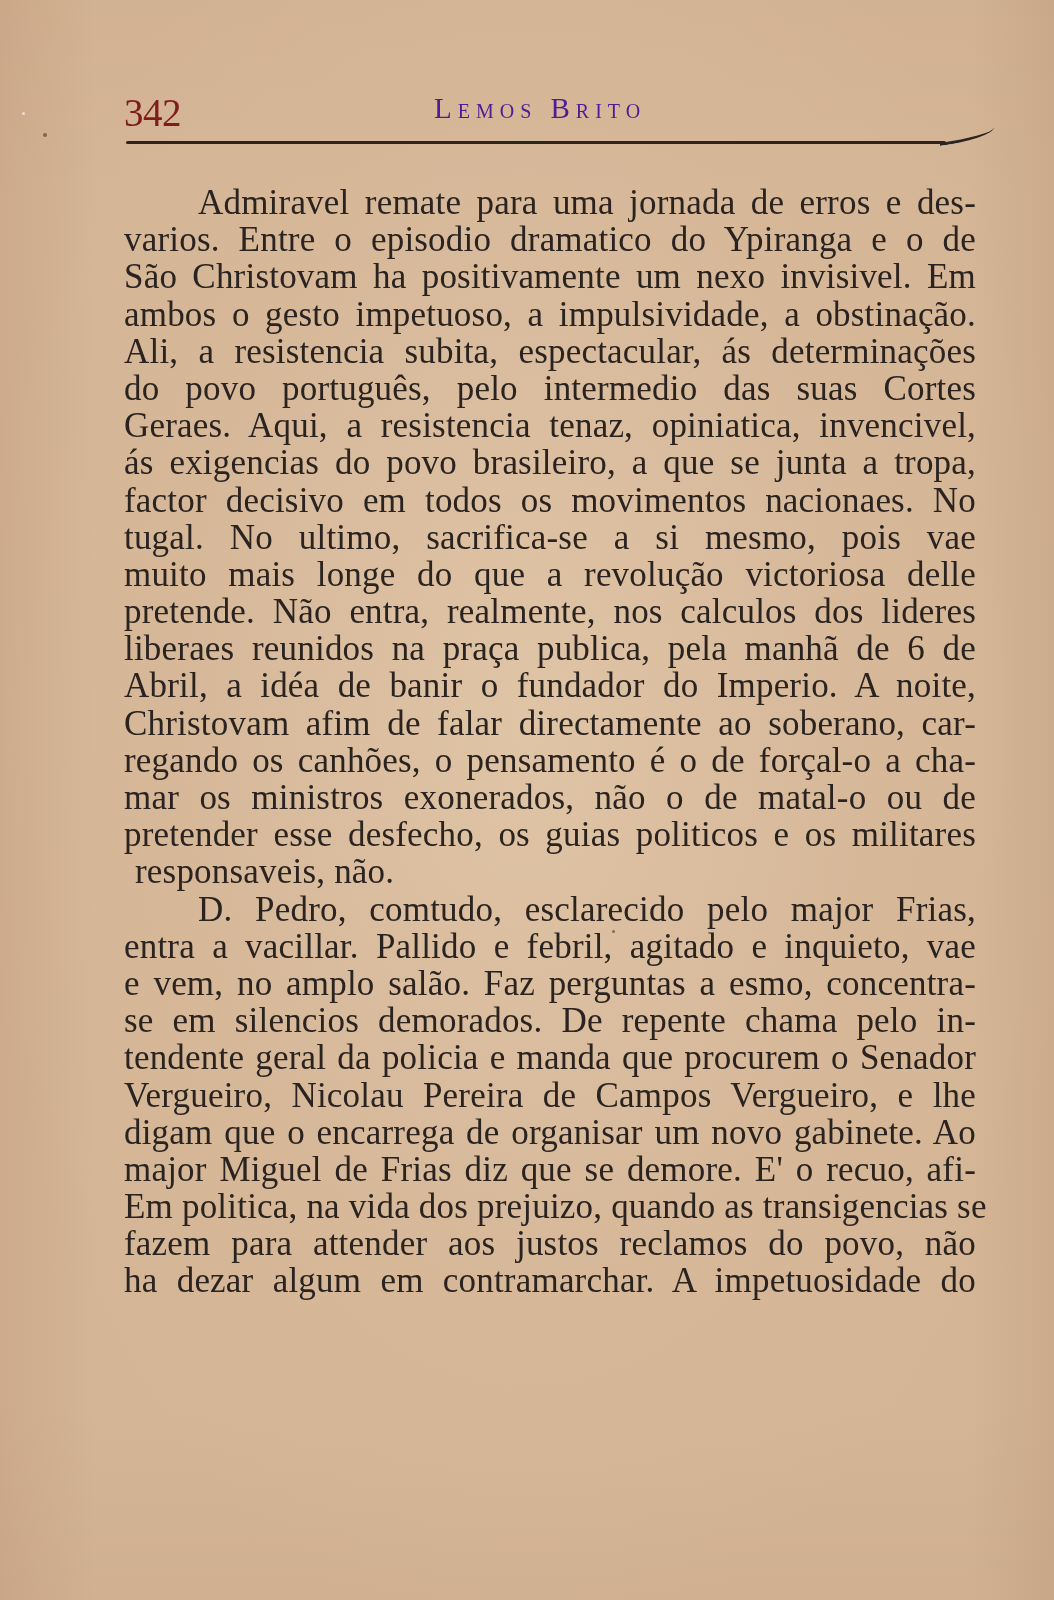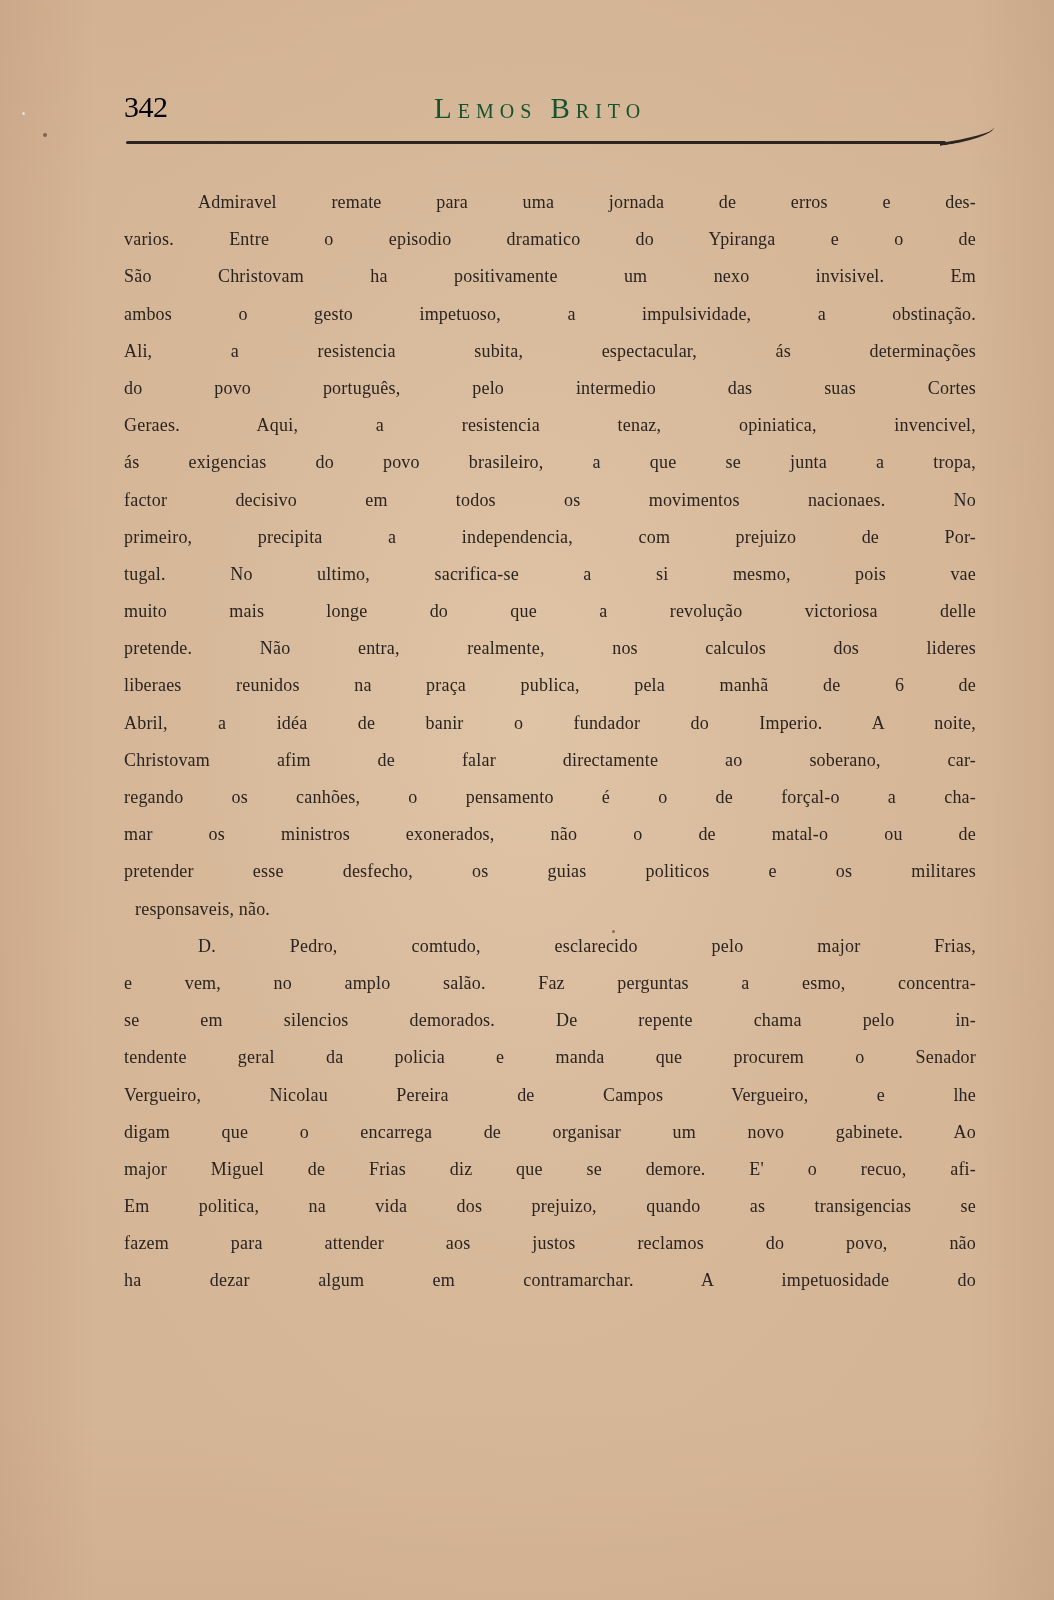--- a/index.html
+++ b/index.html
@@ -30,33 +30,33 @@
       top: 90px;
       left: 124px;
       width: 870px;
       height: 40px;
     }
     .page-number {
       position: absolute;
       left: 0;
       top: 0;
       font-family: "Liberation Serif", serif;
-      font-size: 30px;
+      font-size: 39px;
       letter-spacing: -0.5px;
-      color: #000000;
+      color: #7f1d1d;
     }
     .running-title {
       position: absolute;
       left: 310px;
       top: 2px;
       font-family: "Liberation Serif", serif;
       font-size: 29px;
       letter-spacing: 6px;
       font-variant: small-caps;
-      color: #14532d;
+      color: #4c1d95;
     }
     .rule {
       position: absolute;
       left: 126px;
       top: 141px;
       width: 820px;
       height: 3px;
       background: #2b2421;
       border-radius: 2px;
     }
@@ -75,21 +75,21 @@
       position: absolute;
       left: 124px;
       top: 184px;
       width: 852px;
     }
     .line {
       display: block;
       height: 37.2px;
       line-height: 37.2px;
       font-family: "Liberation Serif", serif;
-      font-size: 18px;
+      font-size: 35px;
       text-align: justify;
       text-align-last: justify;
       white-space: nowrap;
       color: #2a2320;
       letter-spacing: 0.2px;
     }
     .line.indent {
       padding-left: 74px;
     }
     .line.last {
@@ -122,35 +122,35 @@
     <div>
       <span class="line indent">Admiravel remate para uma jornada de erros e des-</span>
       <span class="line">varios.  Entre o episodio dramatico do Ypiranga e o de</span>
       <span class="line">São Christovam ha positivamente um nexo invisivel.  Em</span>
       <span class="line">ambos o gesto impetuoso, a impulsividade, a obstinação.</span>
       <span class="line">Ali, a resistencia subita, espectacular, ás determinações</span>
       <span class="line">do povo português, pelo intermedio das suas Cortes</span>
       <span class="line">Geraes.  Aqui, a resistencia tenaz, opiniatica, invencivel,</span>
       <span class="line">ás exigencias do povo brasileiro, a que se junta a tropa,</span>
       <span class="line">factor decisivo em todos os movimentos nacionaes.  No</span>
-      <span class="line">primeiro, precipita a independencia, com prejuizo de Por-</span>
       <span class="line">tugal.  No ultimo, sacrifica-se a si mesmo, pois vae</span>
       <span class="line">muito mais longe do que a revolução victoriosa delle</span>
       <span class="line">pretende.  Não entra, realmente, nos calculos dos lideres</span>
       <span class="line">liberaes reunidos na praça publica, pela manhã de 6 de</span>
       <span class="line">Abril, a idéa de banir o fundador do Imperio.  A noite,</span>
       <span class="line">Christovam afim de falar directamente ao soberano, car-</span>
       <span class="line">regando os canhões, o pensamento é o de forçal-o a cha-</span>
       <span class="line">mar os ministros exonerados, não o de matal-o ou de</span>
       <span class="line">pretender esse desfecho, os guias politicos e os militares</span>
       <span class="line last">responsaveis, não.</span>
     </div>
 
     <div>
       <span class="line indent">D. Pedro, comtudo, esclarecido pelo major Frias,</span>
+      <span class="line">entra a vacillar.  Pallido e febril, agitado e inquieto, vae</span>
       <span class="line">e vem, no amplo salão.  Faz perguntas a esmo, concentra-</span>
       <span class="line">se em silencios demorados.  De repente chama pelo in-</span>
       <span class="line">tendente geral da policia e manda que procurem o Senador</span>
       <span class="line">Vergueiro, Nicolau Pereira de Campos Vergueiro, e lhe</span>
       <span class="line">digam que o encarrega de organisar um novo gabinete.  Ao</span>
       <span class="line">major Miguel de Frias diz que se demore.  E' o recuo, afi-</span>
       <span class="line">Em politica, na vida dos prejuizo, quando as transigencias se</span>
       <span class="line">fazem para attender aos justos reclamos do povo, não</span>
       <span class="line">ha dezar algum em contramarchar.  A impetuosidade do</span>
     </div>

